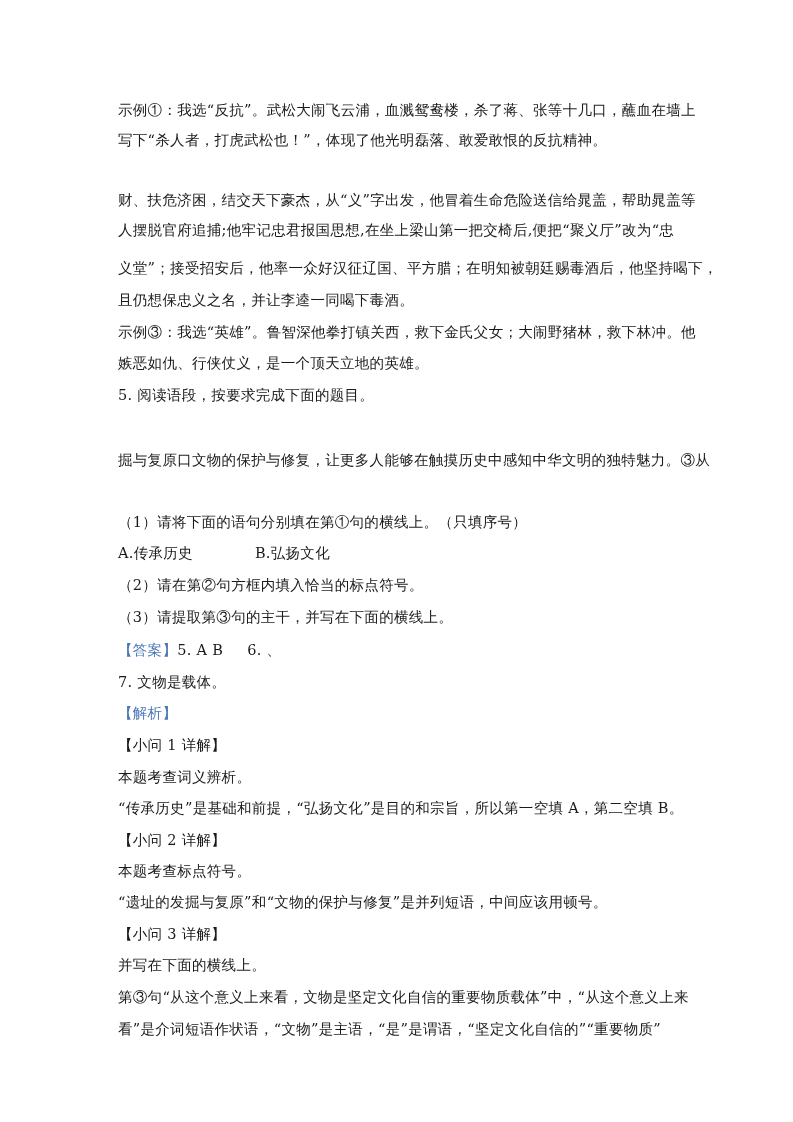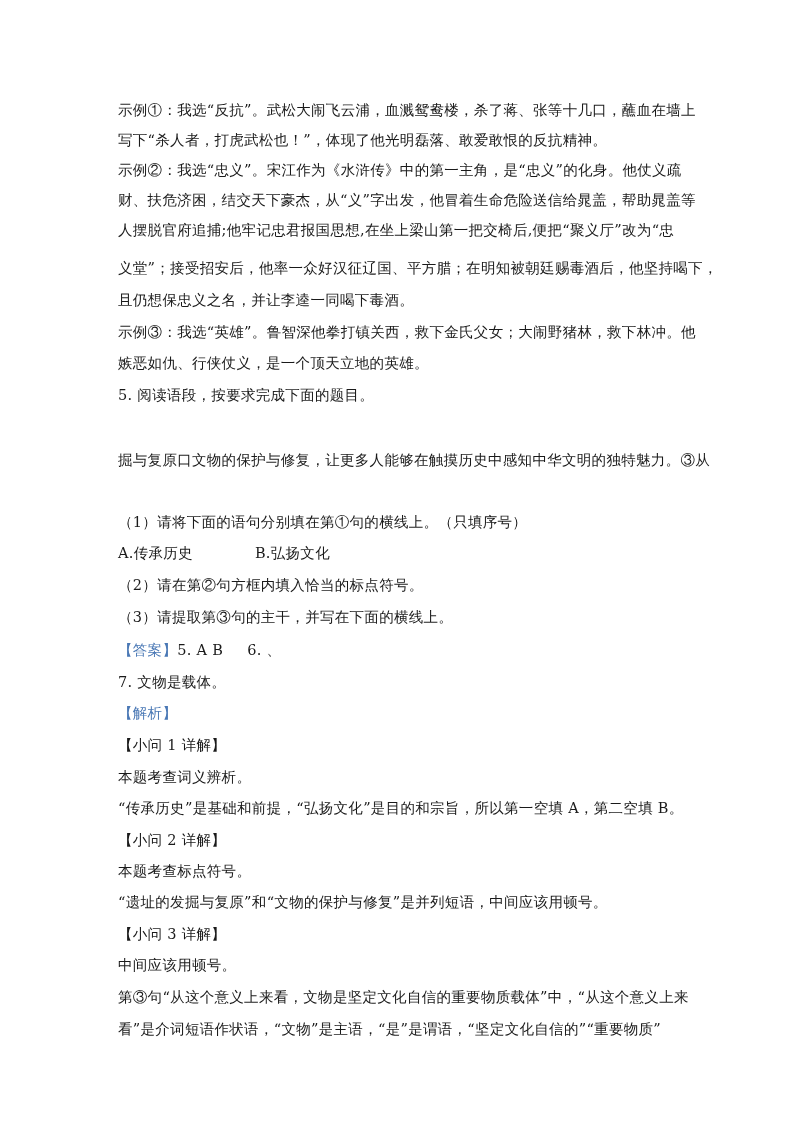--- a/index.html
+++ b/index.html
@@ -14,21 +14,20 @@
   .gap-sm { display: inline-block; width: 24px; }
 </style>
 </head>
 <body>
 
 <div class="page">
 
   <div class="line" style="top:100px">示例①：我选“反抗”。武松大闹飞云浦，血溅鸳鸯楼，杀了蒋、张等十几口，蘸血在墙上</div>
   <div class="line" style="top:130px">写下“杀人者，打虎武松也！”，体现了他光明磊落、敢爱敢恨的反抗精神。</div>
 
-  <div class="line" style="top:160px">示例②：我选“忠义”。宋江作为《水浒传》中的第一主角，是“忠义”的化身。他仗义疏</div>
   <div class="line" style="top:190px">财、扶危济困，结交天下豪杰，从“义”字出发，他冒着生命危险送信给晁盖，帮助晁盖等</div>
   <div class="line" style="top:220px">人摆脱官府追捕;他牢记忠君报国思想,在坐上梁山第一把交椅后,便把“聚义厅”改为“忠</div>
   <div class="line" style="top:258px">义堂”；接受招安后，他率一众好汉征辽国、平方腊；在明知被朝廷赐毒酒后，他坚持喝下，</div>
   <div class="line" style="top:290px">且仍想保忠义之名，并让李逵一同喝下毒酒。</div>
 
   <div class="line" style="top:322px">示例③：我选“英雄”。鲁智深他拳打镇关西，救下金氏父女；大闹野猪林，救下林冲。他</div>
   <div class="line" style="top:353px">嫉恶如仇、行侠仗义，是一个顶天立地的英雄。</div>
 
   <div class="line" style="top:385px">5. 阅读语段，按要求完成下面的题目。</div>
 
@@ -50,17 +49,17 @@
 
   <div class="line" style="top:735px">【小问 1 详解】</div>
   <div class="line" style="top:767px">本题考查词义辨析。</div>
   <div class="line" style="top:798px">“传承历史”是基础和前提，“弘扬文化”是目的和宗旨，所以第一空填 A，第二空填 B。</div>
 
   <div class="line" style="top:830px">【小问 2 详解】</div>
   <div class="line" style="top:861px">本题考查标点符号。</div>
   <div class="line" style="top:892px">“遗址的发掘与复原”和“文物的保护与修复”是并列短语，中间应该用顿号。</div>
 
   <div class="line" style="top:924px">【小问 3 详解】</div>
-  <div class="line" style="top:955px">中间应该用顿号。</div>
+  <div class="line" style="top:955px">并写在下面的横线上。</div>
   <div class="line" style="top:987px">第③句“从这个意义上来看，文物是坚定文化自信的重要物质载体”中，“从这个意义上来</div>
   <div class="line" style="top:1019px">看”是介词短语作状语，“文物”是主语，“是”是谓语，“坚定文化自信的”“重要物质”</div>
 
 </div>
 
 </body></html>

